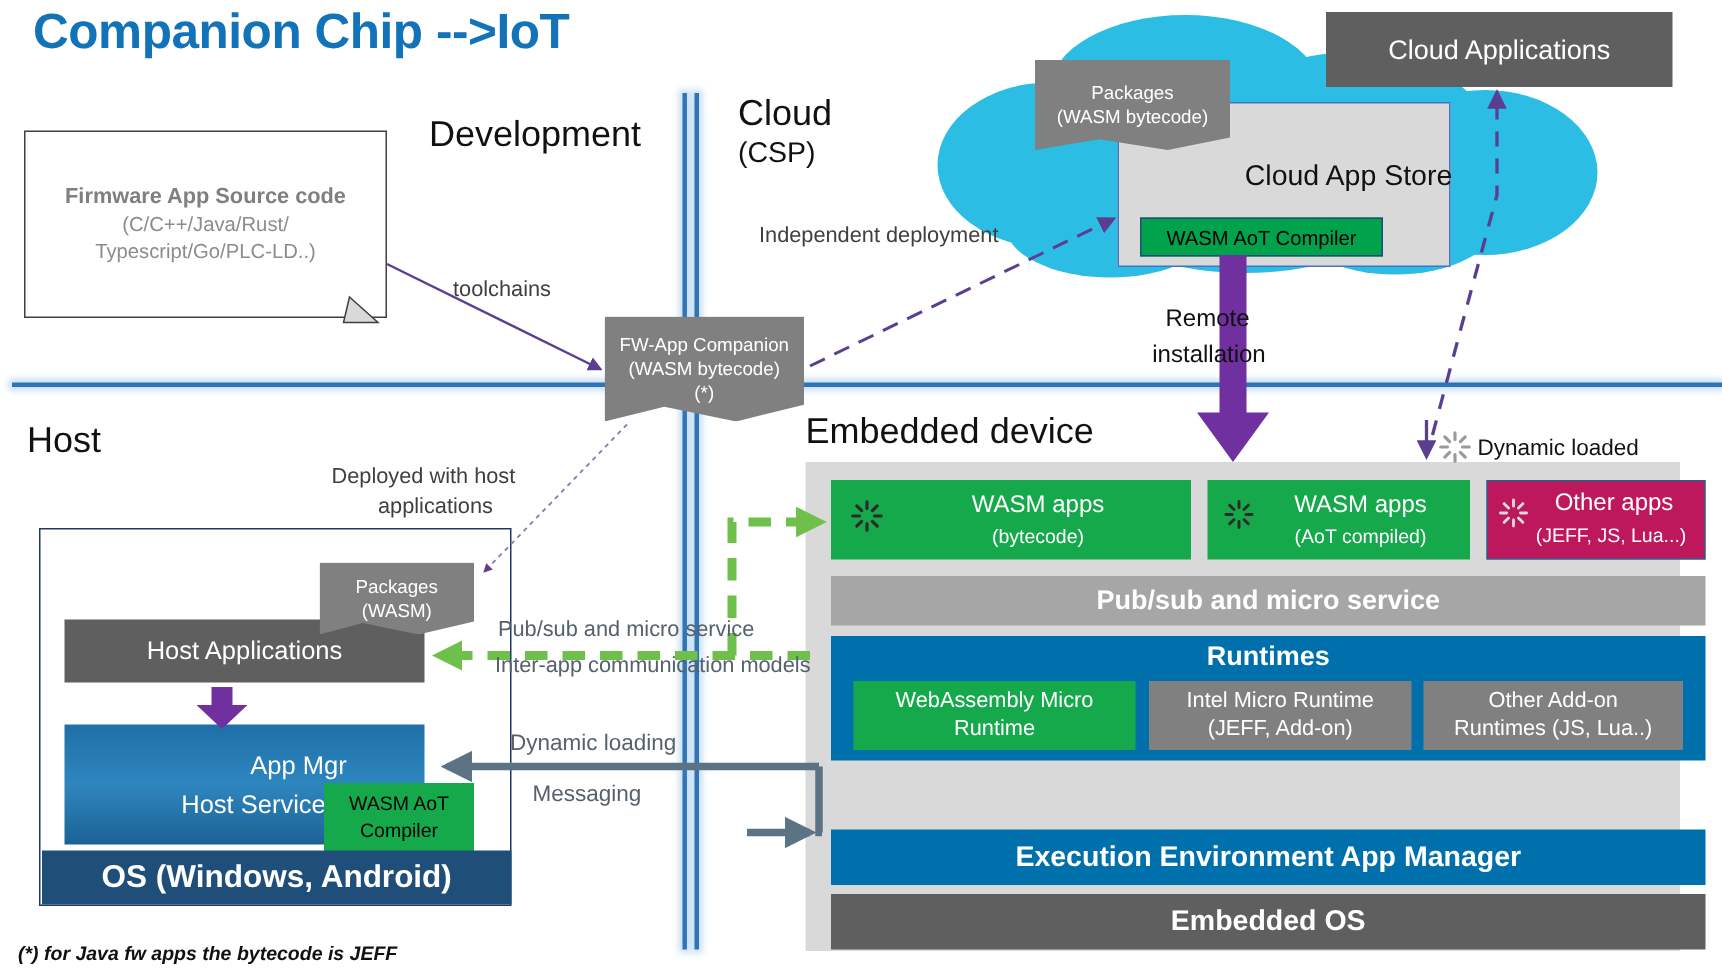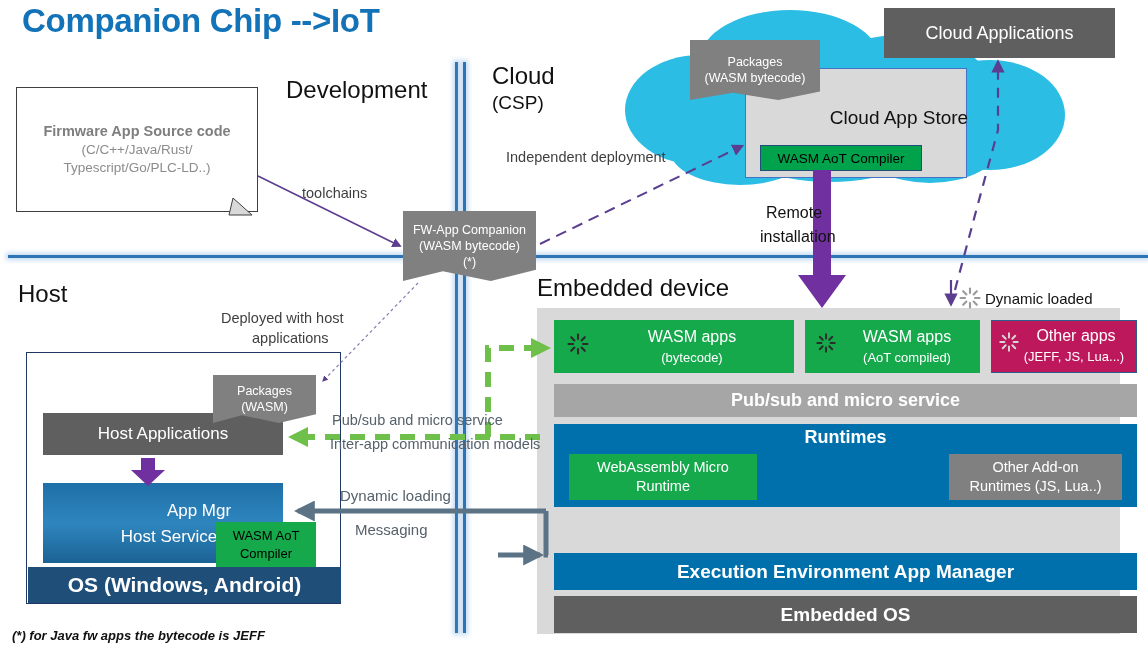--- a/index.html
+++ b/index.html
@@ -33,21 +33,21 @@
   #srcbox .t2{font-size:13.5px;color:#8C8C8C;}
   #srcbox .inner{display:flex;flex-direction:column;align-items:center;justify-content:center;
                  height:100%;line-height:1.35;}
 
   
   .callout{background:#808080;color:#fff;font-size:12.5px;line-height:1.3;
            display:flex;flex-direction:column;align-items:center;justify-content:center;
            text-align:center;filter:drop-shadow(3px 3px 3px rgba(0,0,0,.35));}
 
   .lbl{position:absolute;font-size:14.5px;color:#3F3F3F;white-space:nowrap;}
-  .lbl-dk{position:absolute;font-size:16px;color:#111;white-space:nowrap;text-align:left;}
+  .lbl-dk{position:absolute;font-size:16px;color:#111;white-space:nowrap;text-align:center;}
 
   
   .spin{position:relative;display:inline-block;}
   .spin svg{display:block;}
 
   .stack-bg{background:#D9D9D9;}
   .footnote{position:absolute;font-style:italic;font-weight:bold;font-size:13px;color:#111;}
   svg.overlay{position:absolute;left:0;top:0;width:1148px;height:653px;pointer-events:none;}
 </style>
 </head>
@@ -219,20 +219,24 @@
     </div>
 
     <div class="abs" style="left:17px;top:116px;width:583px;height:83px;background:#0070AD;">
       <div class="abs" style="left:0;top:3px;width:583px;text-align:center;color:#fff;font-size:18px;font-weight:bold;">Runtimes</div>
 
       <div class="abs" style="left:15px;top:30px;width:188px;height:46px;background:#16A94B;">
         <div class="abs" style="left:0;top:5px;width:188px;text-align:center;color:#fff;font-size:14.5px;">WebAssembly Micro</div>
         <div class="abs" style="left:0;top:24px;width:188px;text-align:center;color:#fff;font-size:14.5px;">Runtime</div>
       </div>
 
+      <div class="abs" style="left:212px;top:30px;width:175px;height:46px;background:#808080;">
+        <div class="abs" style="left:0;top:5px;width:175px;text-align:center;color:#fff;font-size:14.5px;">Intel Micro Runtime</div>
+        <div class="abs" style="left:0;top:24px;width:175px;text-align:center;color:#fff;font-size:14.5px;">(JEFF, Add-on)</div>
+      </div>
 
       <div class="abs" style="left:395px;top:30px;width:173px;height:46px;background:#808080;">
         <div class="abs" style="left:0;top:5px;width:173px;text-align:center;color:#fff;font-size:14.5px;">Other Add-on</div>
         <div class="abs" style="left:0;top:24px;width:173px;text-align:center;color:#fff;font-size:14.5px;">Runtimes (JS, Lua..)</div>
       </div>
     </div>
 
 
     <div class="abs box blue" style="left:17px;top:245px;width:583px;height:37px;">
       <span style="font-size:19px;font-weight:bold;">Execution Environment App Manager</span>

